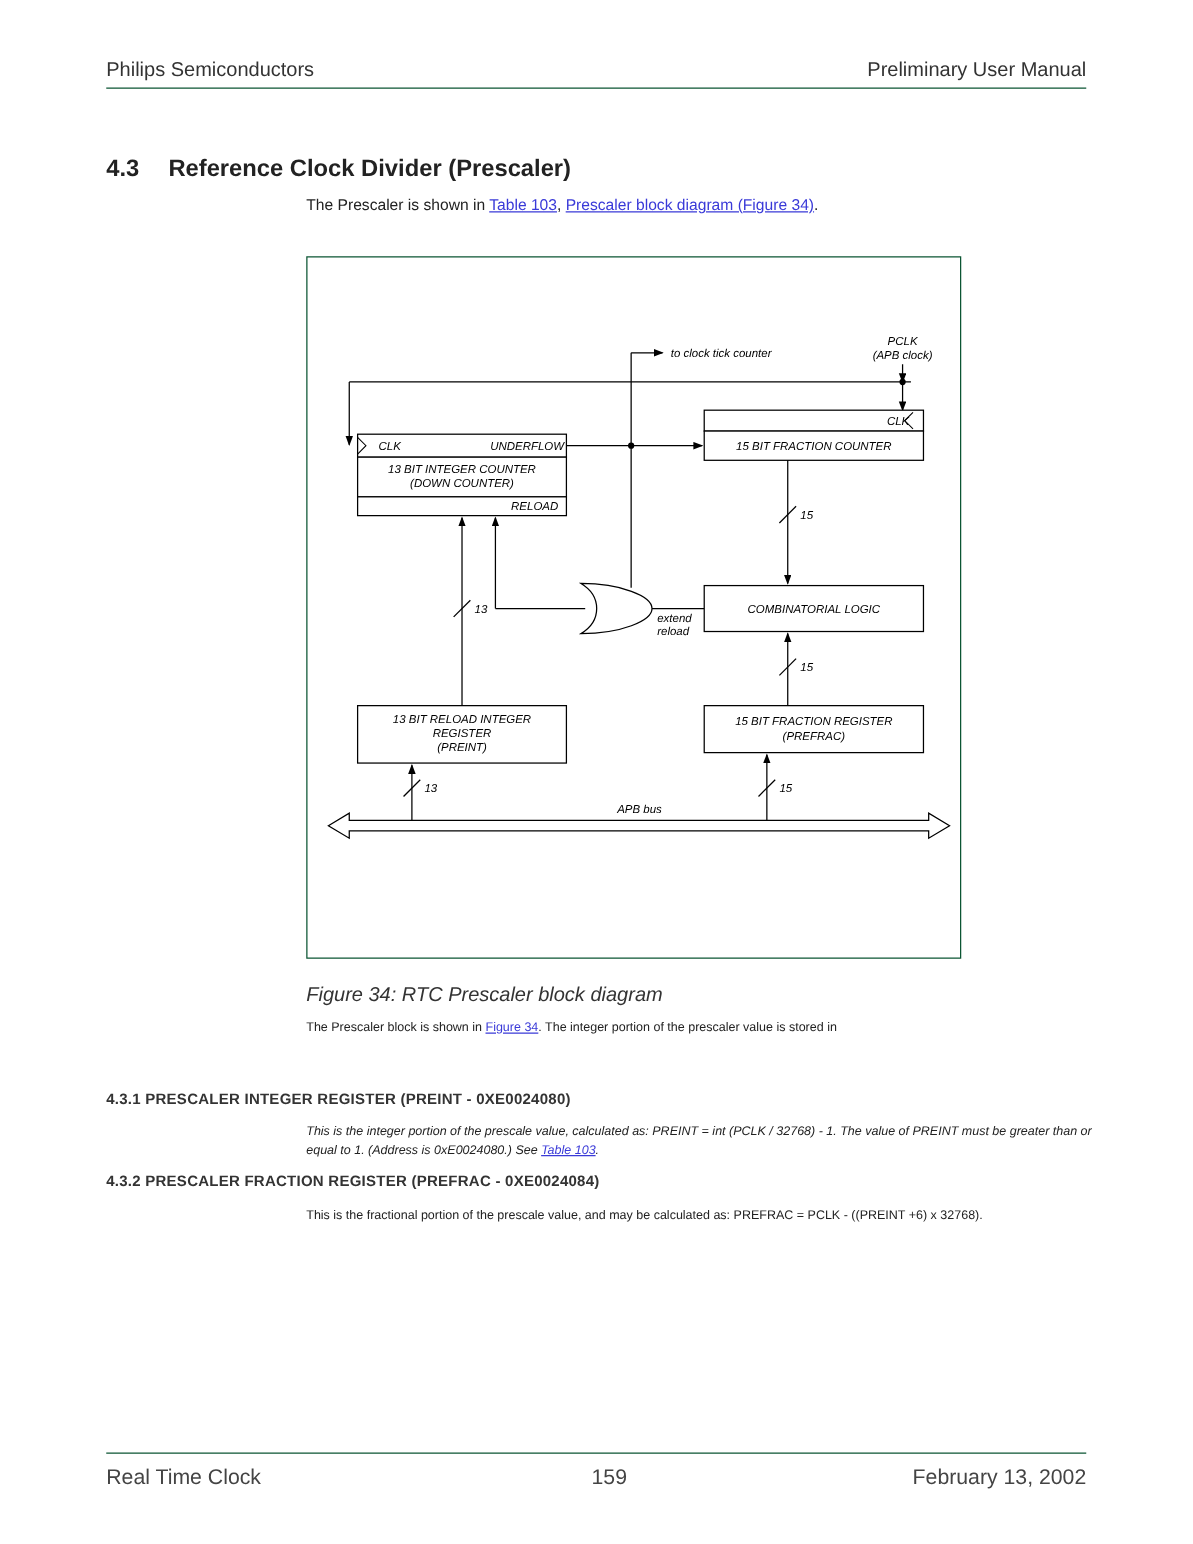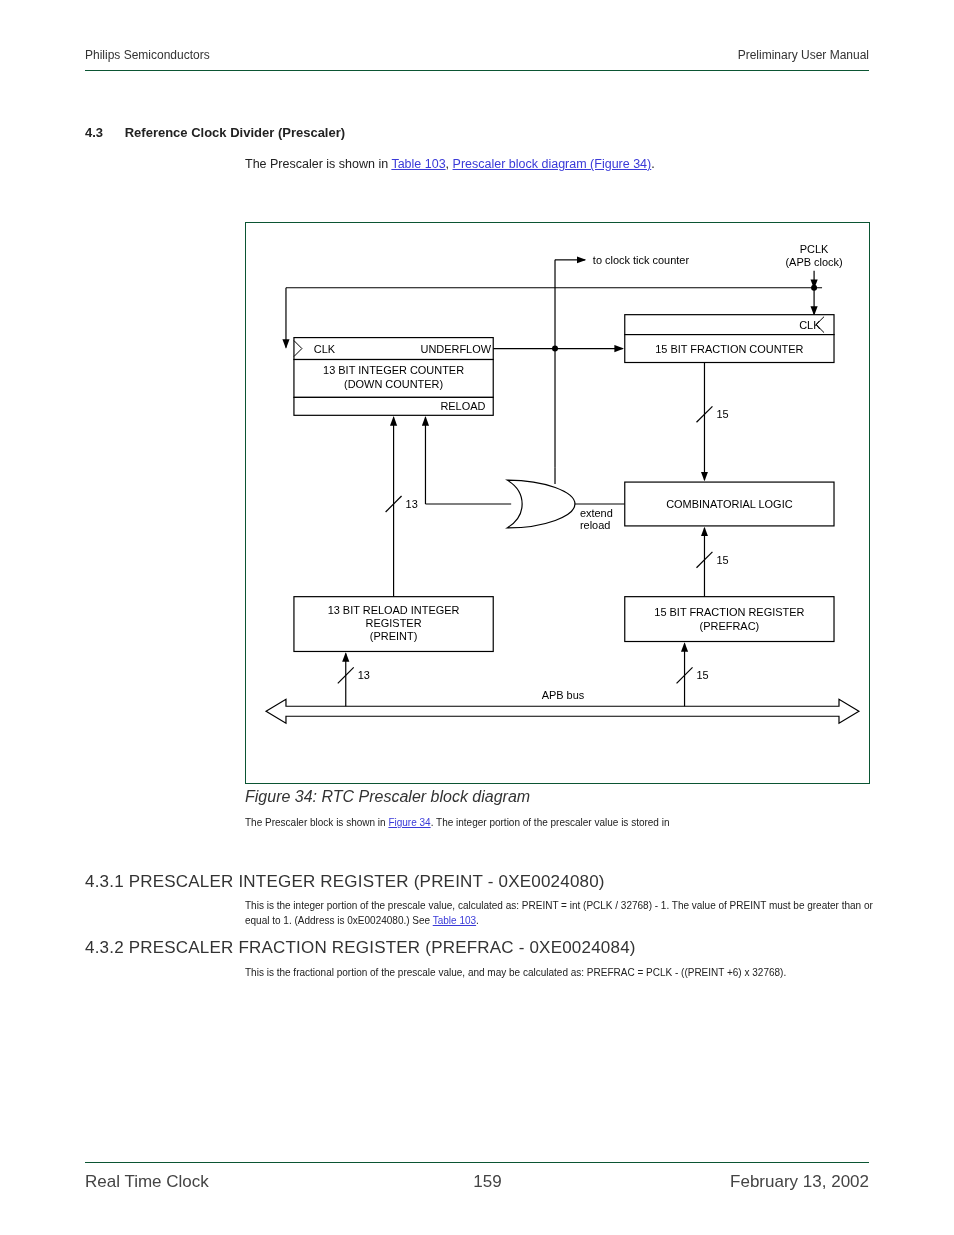--- a/index.html
+++ b/index.html
@@ -11,56 +11,57 @@
     position: relative;
     color: #000;
   }
   .header {
     position: absolute;
     top: 48px;
     left: 85px;
     right: 85px;
     display: flex;
     justify-content: space-between;
-    font-size: 12px;
+    font-size: 16px;
     color: #333;
   }
   .hr-top {
     position: absolute;
     top: 70px;
     left: 85px;
     right: 85px;
     height: 1px;
     background: #0b5533;
   }
   .section-title {
     position: absolute;
     top: 125px;
     left: 85px;
-    font-size: 13px;
+    font-size: 19px;
     font-weight: bold;
     color: #222;
   }
   .intro-para {
     position: absolute;
     top: 155px;
     left: 245px;
     right: 85px;
     font-size: 12.5px;
     line-height: 1.45;
     color: #222;
   }
   .intro-para a { color: #3a3ad8; text-decoration: underline; }
   .figure-box {
     position: absolute;
-    top: 222px;
-    left: 245px;
-    width: 625px;
+    top: 205px;
+    left: 245px;
+    width: 524px;
     height: 562px;
     border: 1px solid #0b5533;
+    font-style: italic;
   }
   .figure-box svg { width: 100%; height: 100%; }
   .fig-caption {
     position: absolute;
     top: 788px;
     left: 245px;
     right: 85px;
     font-size: 16px;
     font-style: italic;
     color: #333;
@@ -70,27 +71,27 @@
     left: 245px;
     right: 70px;
     font-size: 10px;
     line-height: 1.5;
     color: #222;
   }
   .body-text a { color: #3a3ad8; text-decoration: underline; }
   .subsection {
     position: absolute;
     left: 85px;
-    font-size: 17px;
-    font-weight: normal;
+    font-size: 12px;
+    font-weight: bold;
     color: #333;
     letter-spacing: 0.2px;
   }
   .p1 { top: 815px; }
-  .p2 { top: 898px; }
+  .p2 { top: 898px; font-style: italic; }
   .sub1 { top: 872px; }
   .sub2 { top: 938px; }
   .p3 { top: 965px; }
   .hr-bot {
     position: absolute;
     top: 1162px;
     left: 85px;
     right: 85px;
     height: 1px;
     background: #0b5533;

